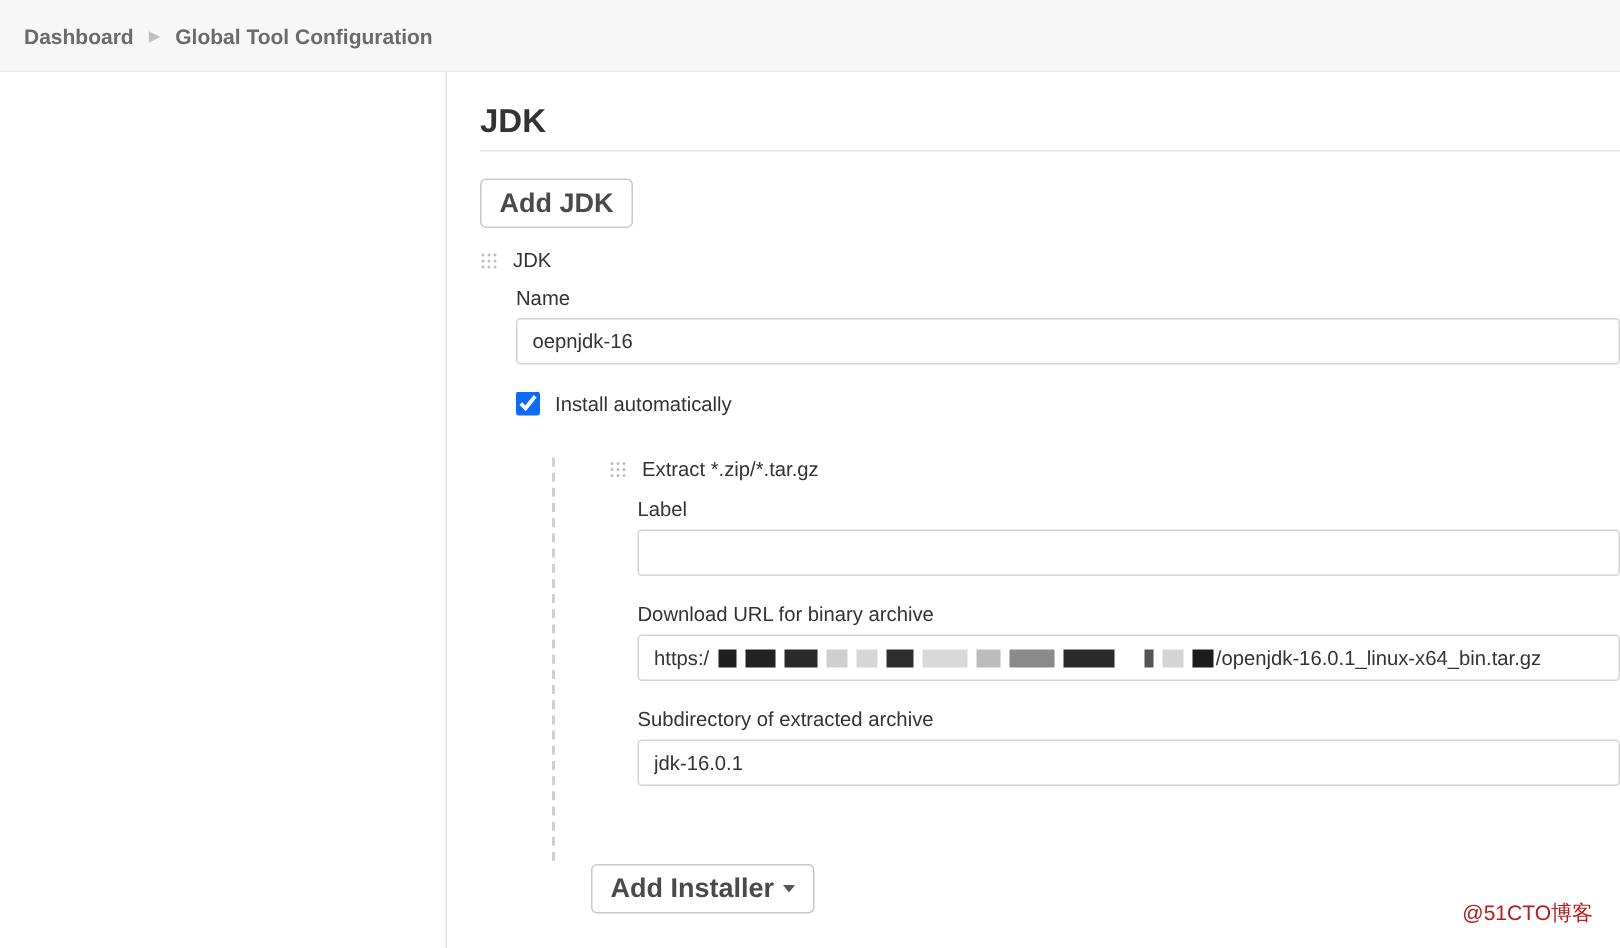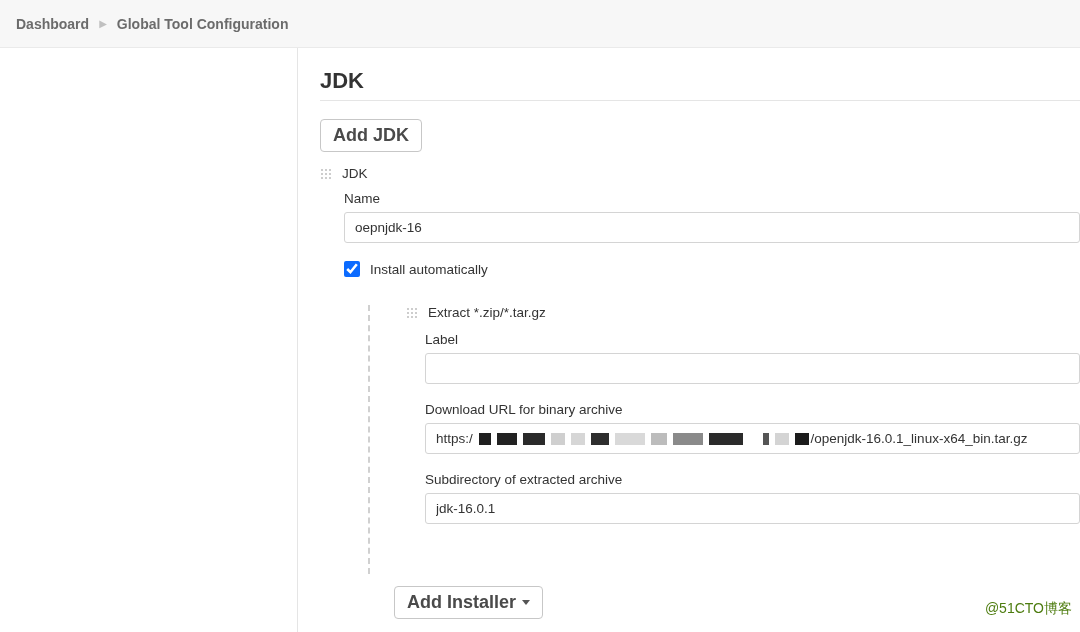--- a/index.html
+++ b/index.html
@@ -149,21 +149,21 @@
   .installer-title {
     font-weight: 400;
     font-size: 13.5px;
     color: #333;
   }
   .installer-fields {
     margin-left: 25px;
   }
   .add-installer-row {
     margin-left: 50px;
-    margin-top: 12px;
+    margin-top: 2px;
   }
   .caret-down {
     display: inline-block;
     width: 0; height: 0;
     border-left: 4px solid transparent;
     border-right: 4px solid transparent;
     border-top: 5px solid #555;
     vertical-align: middle;
   }
   .redact-strip {
@@ -172,23 +172,23 @@
     gap: 6px;
     vertical-align: middle;
     margin: 0 2px;
   }
   .rblock {
     display: inline-block;
     height: 12px;
   }
   .watermark {
     position: absolute;
-    right: 8px;
+    right: 18px;
     bottom: 14px;
-    color: #4d7c0f;
+    color: #b91c1c;
     font-size: 14px;
     pointer-events: none;
   }
   .url-input-wrap {
     width: 100%;
     border: 1px solid #d4d4d4;
     border-radius: 3px;
     padding: 7px 10px;
     font-size: 13.5px;
     color: #333;

